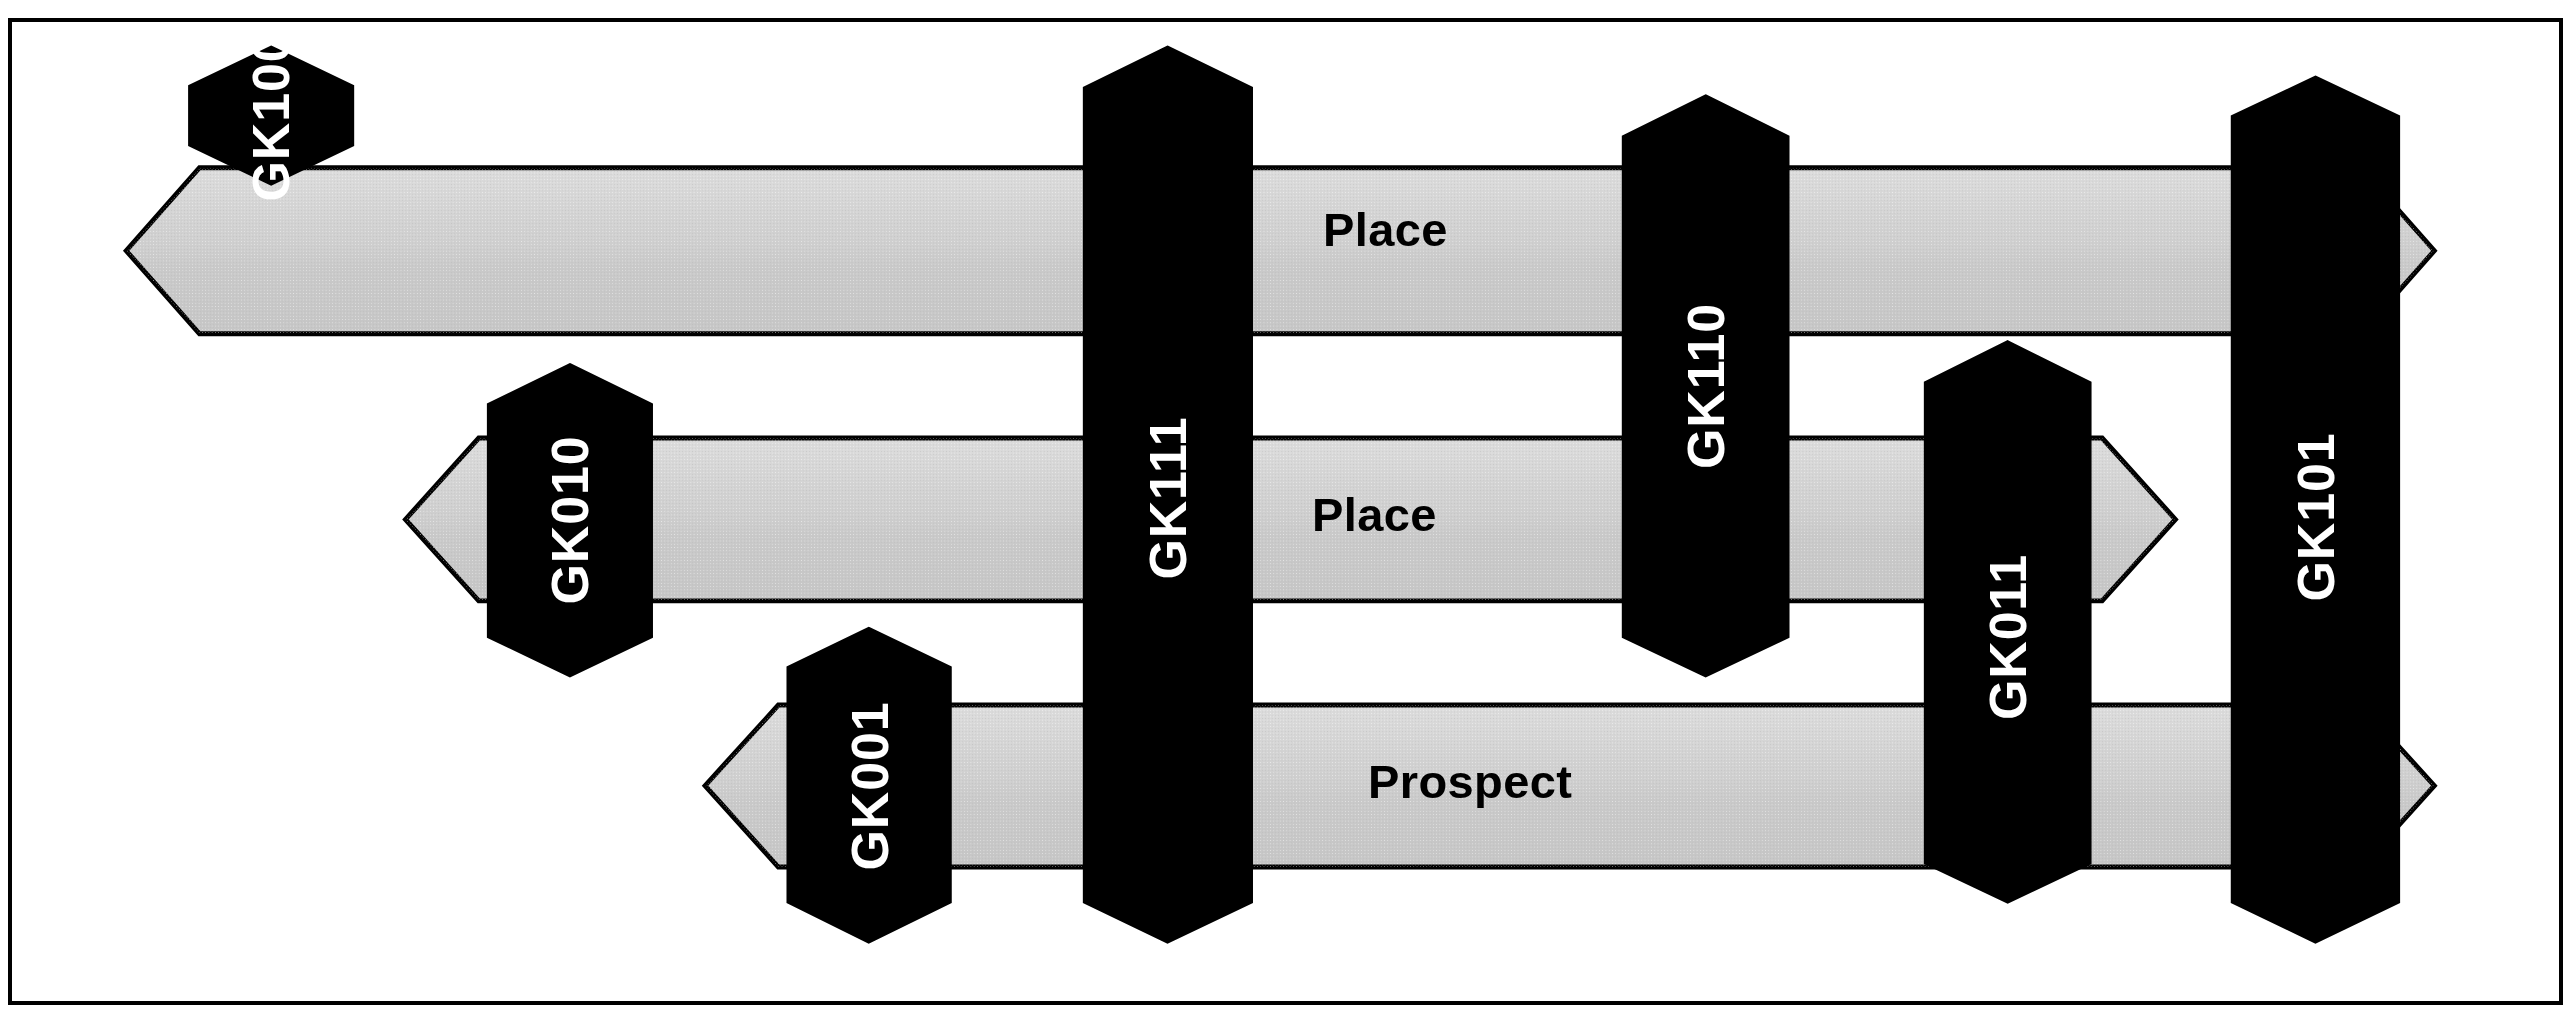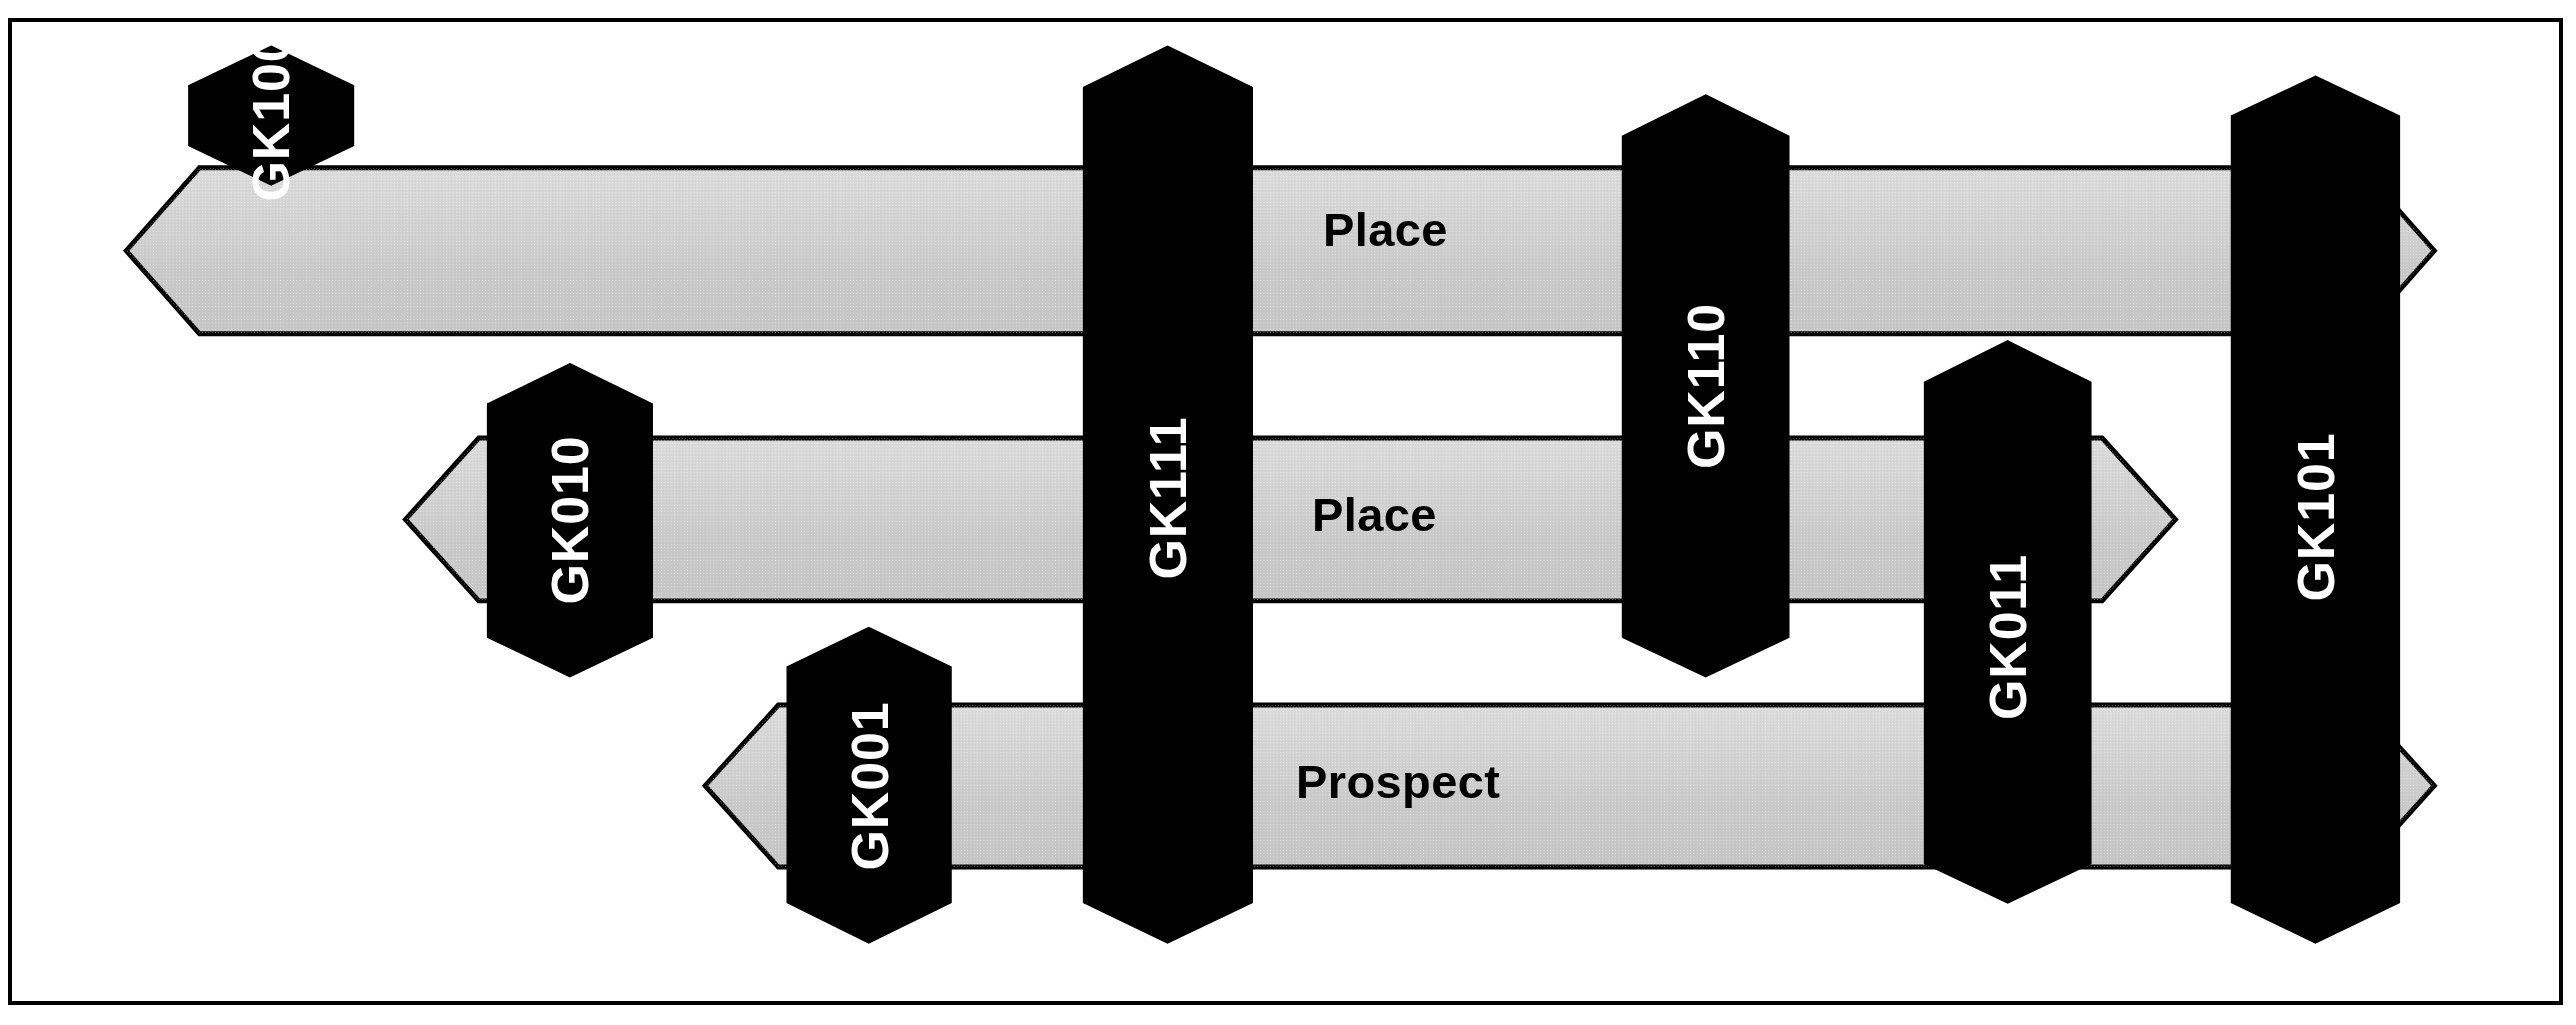--- a/index.html
+++ b/index.html
@@ -78,21 +78,21 @@
 
     <polygon points="2466,420 2567,470 2567,1060 2466,1108 2365,1060 2365,470" fill="#000000" stroke="#000000" stroke-width="4"></polygon>
 
     <polygon points="2844,95 2946,143 2946,1108 2844,1157 2742,1108 2742,143" fill="#000000" stroke="#000000" stroke-width="4"></polygon>
   </svg>
 
   <div class="band-label" style="left:1323px;top:202px;">Place</div>
 
   <div class="band-label" style="left:1312px;top:487px;">Place</div>
 
-  <div class="band-label" style="left:1296px;top:754px;text-align:right;">Prospect</div>
+  <div class="band-label" style="left:1368px;top:754px;text-align:right;">Prospect</div>
 
   <div class="gk-label" style="left:108px;top:87px;width:326px;transform:rotate(-90deg);">GK100</div>
 
   <div class="gk-label" style="left:1005px;top:468px;width:326px;transform:rotate(-90deg);">GK111</div>
 
   <div class="gk-label" style="left:1543px;top:356px;width:326px;transform:rotate(-90deg);">GK110</div>
 
   <div class="gk-label" style="left:2153px;top:487px;width:326px;transform:rotate(-90deg);">GK101</div>
 
   <div class="gk-label" style="left:407px;top:490px;width:326px;transform:rotate(-90deg);">GK010</div>

